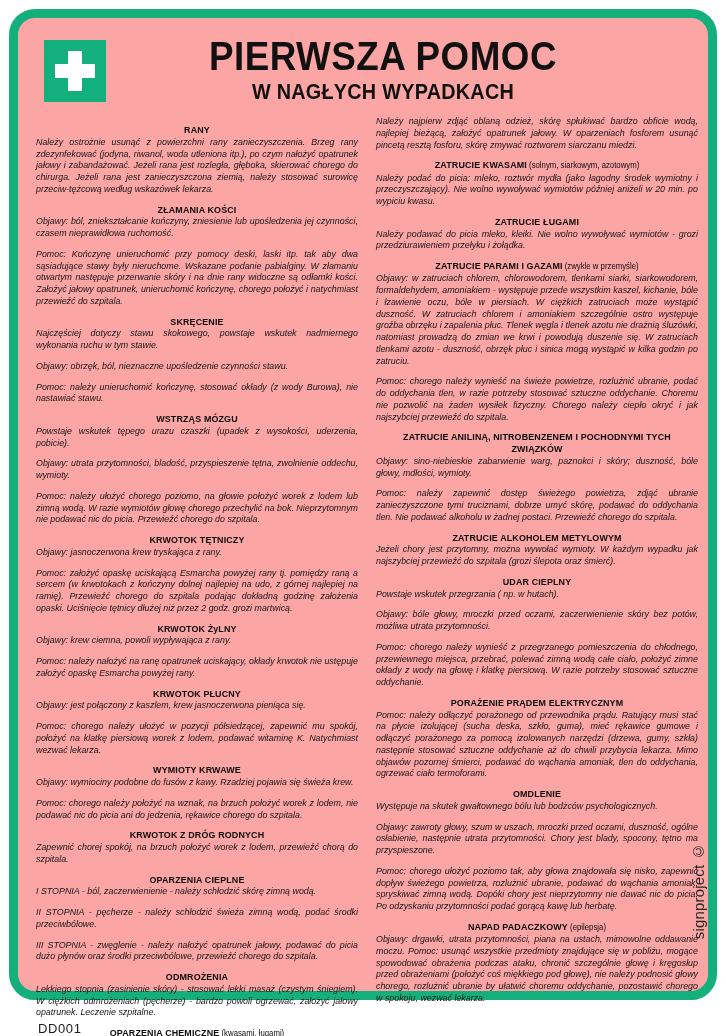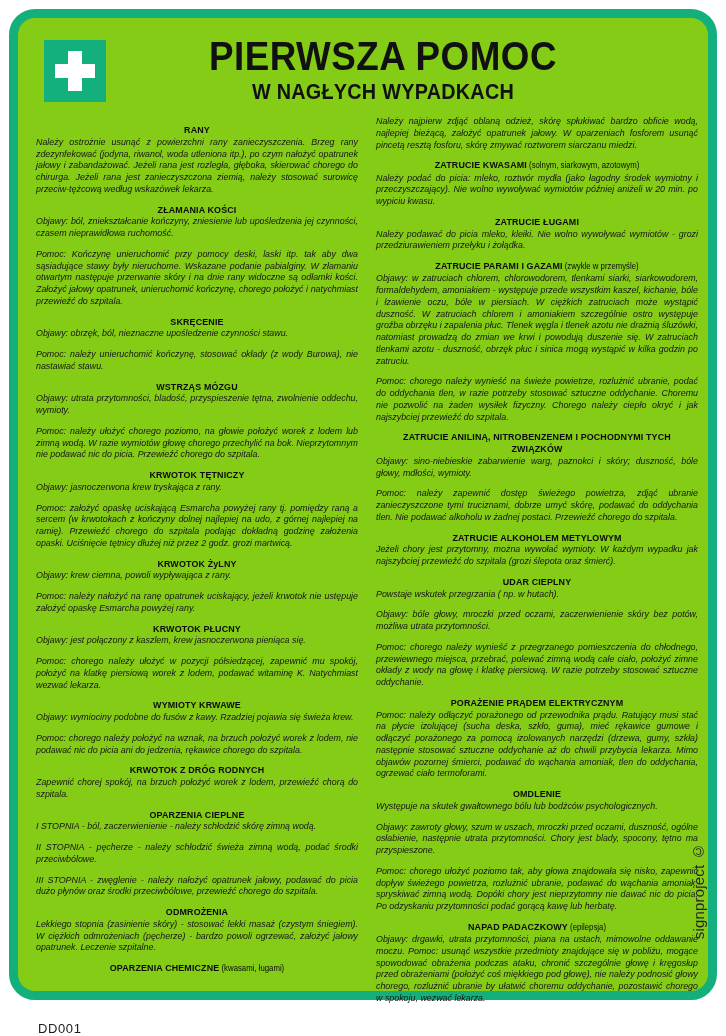--- a/index.html
+++ b/index.html
@@ -26,21 +26,21 @@
 
   
   .frame {
     position: absolute;
     left: 9px;
     top: 9px;
     right: 9px;
     bottom: 36px;
     border: 9px solid #13b07d;
     border-radius: 26px;
-    background: #84cc16;
+    background: #fca5a5;
     box-sizing: border-box;
   }
 
   .inner {
     position: absolute;
     left: 0; top: 0; right: 0; bottom: 0;
     padding: 10px 18px 6px 18px;
     box-sizing: border-box;
   }
 
@@ -216,31 +216,33 @@
       </div>
 
       <div class="columns">
         <div class="col" id="col-left">
             <h2 class="sec-head">RANY</h2>
             <p class="body">Należy ostrożnie usunąć z powierzchni rany zanieczyszczenia. Brzeg rany zdezynfekować (jodyna, riwanol, woda utleniona itp.), po czym nałożyć opatrunek jałowy i zabandażować. Jeżeli rana jest rozległa, głęboka, skierować chorego do chirurga. Jeżeli rana jest zanieczyszczona ziemią, należy stosować surowicę przeciw-tężcową według wskazówek lekarza.</p>
             <h2 class="sec-head">ZŁAMANIA KOŚCI</h2>
             <p class="body">Objawy: ból, zniekształcanie kończyny, zniesienie lub upośledzenia jej czynności, czasem nieprawidłowa ruchomość.</p>
             <p class="body">Pomoc: Kończynę unieruchomić przy pomocy deski, laski itp. tak aby dwa sąsiadujące stawy były nieruchome. Wskazane podanie pabialginy. W złamaniu otwartym następuje przerwanie skóry i na dnie rany widoczne są odłamki kości. Założyć jałowy opatrunek, unieruchomić kończynę, chorego położyć i natychmiast przewieźć do szpitala.</p>
             <h2 class="sec-head">SKRĘCENIE</h2>
+            <p class="body">Najczęściej dotyczy stawu skokowego, powstaje wskutek nadmiernego wykonania ruchu w tym stawie.</p>
             <p class="body">Objawy: obrzęk, ból, nieznaczne upośledzenie czynności stawu.</p>
             <p class="body">Pomoc: należy unieruchomić kończynę, stosować okłady (z wody Burowa), nie nastawiać stawu.</p>
             <h2 class="sec-head">WSTRZĄS MÓZGU</h2>
+            <p class="body">Powstaje wskutek tępego urazu czaszki (upadek z wysokości, uderzenia, pobicie).</p>
             <p class="body">Objawy: utrata przytomności, bladość, przyspieszenie tętna, zwolnienie oddechu, wymioty.</p>
             <p class="body">Pomoc: należy ułożyć chorego poziomo, na głowie położyć worek z lodem lub zimną wodą. W razie wymiotów głowę chorego przechylić na bok. Nieprzytomnym nie podawać nic do picia. Przewieźć chorego do szpitala.</p>
             <h2 class="sec-head">KRWOTOK TĘTNICZY</h2>
             <p class="body">Objawy: jasnoczerwona krew tryskająca z rany.</p>
             <p class="body">Pomoc: założyć opaskę uciskającą Esmarcha powyżej rany tj. pomiędzy raną a sercem (w krwotokach z kończyny dolnej najlepiej na udo, z górnej najlepiej na ramię). Przewieźć chorego do szpitala podając dokładną godzinę założenia opaski. Uciśnięcie tętnicy dłużej niż przez 2 godz. grozi martwicą.</p>
             <h2 class="sec-head">KRWOTOK ŻyLNY</h2>
             <p class="body">Objawy: krew ciemna, powoli wypływająca z rany.</p>
-            <p class="body">Pomoc: należy nałożyć na ranę opatrunek uciskający, jeżeli krwotok nie ustępuje założyć opaskę Esmarcha powyżej rany.</p>
+            <p class="body">Pomoc: należy nałożyć na ranę opatrunek uciskający, okłady krwotok nie ustępuje założyć opaskę Esmarcha powyżej rany.</p>
             <h2 class="sec-head">KRWOTOK PŁUCNY</h2>
             <p class="body">Objawy: jest połączony z kaszlem, krew jasnoczerwona pieniąca się.</p>
             <p class="body">Pomoc: chorego należy ułożyć w pozycji półsiedzącej, zapewnić mu spokój, położyć na klatkę piersiową worek z lodem, podawać witaminę K. Natychmiast wezwać lekarza.</p>
             <h2 class="sec-head">WYMIOTY KRWAWE</h2>
             <p class="body">Objawy: wymiociny podobne do fusów z kawy. Rzadziej pojawia się świeża krew.</p>
             <p class="body">Pomoc: chorego należy położyć na wznak, na brzuch położyć worek z lodem, nie podawać nic do picia ani do jedzenia, rękawice chorego do szpitala.</p>
             <h2 class="sec-head">KRWOTOK Z DRÓG RODNYCH</h2>
             <p class="body">Zapewnić chorej spokój, na brzuch położyć worek z lodem, przewieźć chorą do szpitala.</p>
             <h2 class="sec-head">OPARZENIA CIEPLNE</h2>
             <p class="body">I STOPNIA - ból, zaczerwienienie - należy schłodzić skórę zimną wodą.</p>

